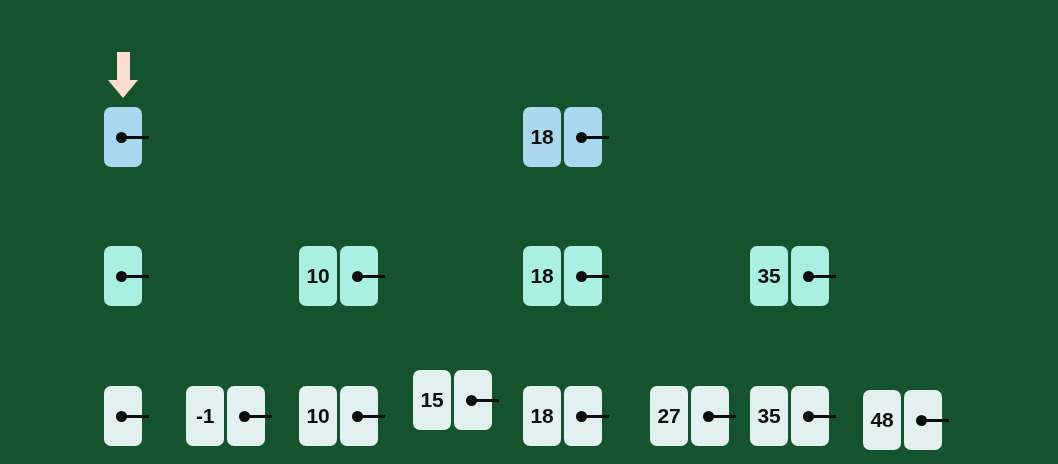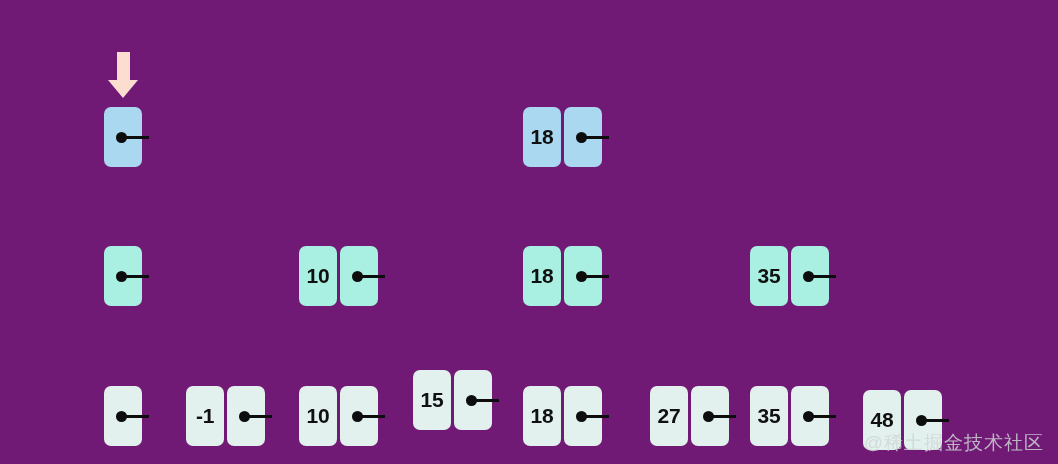--- a/index.html
+++ b/index.html
@@ -7,21 +7,21 @@
     padding: 0;
     background: #000000;
   }
   body {
     font-family: "Liberation Sans", sans-serif;
   }
   #canvas {
     position: relative;
     width: 1058px;
     height: 464px;
-    background: #701a75;
+    background: #14532d;
     overflow: hidden;
   }
 
   
   .node {
     position: absolute;
     display: flex;
     gap: 3px;
   }
   .cell {
@@ -168,15 +168,14 @@
       <div class="node lvl1" style="left: 750px; top: 386px;">
         <div class="cell key">35</div>
         <div class="cell ptr"></div>
       </div>
       <div class="node lvl1" style="left: 863px; top: 390px; align-items: center;">
         <div class="cell key">48</div>
         <div class="cell ptr"></div>
       </div>
     </div>
 
-  <div id="watermark">@稀土掘金技术社区</div>
 
 </div>
 
 </body></html>

